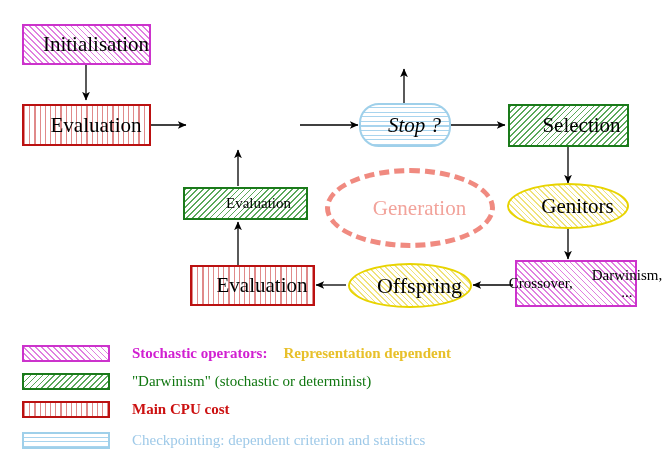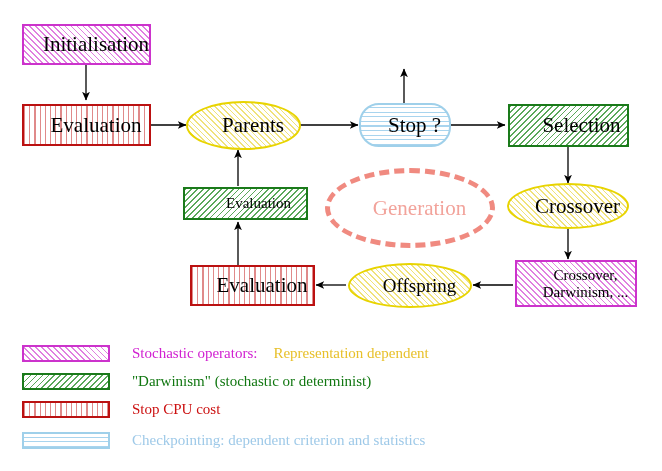--- a/index.html
+++ b/index.html
@@ -23,21 +23,21 @@
     display: flex;
     align-items: center;
     justify-content: center;
     text-align: center;
     color: #000000;
     line-height: 1.05;
     z-index: 3;
   }
   .rect { border-width: 2px; border-style: solid; }
   .ellipse { border-radius: 50%; border-width: 2px; border-style: solid; }
-  .rounded { border-radius: 20px; }
+  .rounded { border-radius: 20px; font-style: italic; }
 
   
   .fill-magenta-diag {
     border-color: #cc33cc;
     background-color: #ffffff;
     background-image: repeating-linear-gradient(45deg,
         #e07fe0 0px, #e07fe0 1.2px, #ffffff 1.2px, #ffffff 4.2px);
   }
   .fill-green-diag {
     border-color: #1a7a1a;
@@ -95,21 +95,21 @@
     height: 17px;
     box-sizing: border-box;
     border-width: 2px;
     border-style: solid;
     flex: 0 0 auto;
   }
   .legend-text {
     margin-left: 22px;
     font-size: 15px;
     white-space: nowrap;
-    font-weight: normal;
+    font-weight: bold;
   }
   .legend-text.normal { font-weight: normal; }
   .t-magenta { color: #d11fd1; }
   .t-gold    { color: #e8c02a; }
   .t-green   { color: #117711; }
   .t-red     { color: #cc1111; }
   .t-blue    { color: #9ec9e8; }
 </style>
 </head>
 <body>
@@ -149,43 +149,40 @@
   </svg>
 
   <div class="node rect fill-magenta-diag" style="left:22px; top:24px; width:129px; height:41px; font-size:21px;">
     <span class="lbl">Initialisation</span>
   </div>
 
   <div class="node rect fill-red-vert" style="left:22px; top:104px; width:129px; height:42px; font-size:21px;">
     <span class="lbl">Evaluation</span>
   </div>
 
-  <div class="node ellipse fill-yellow-diag" style="left:186px; top:101px; width:115px; height:49px; font-size:21px;">
-    <span class="lbl">Parents</span>
-  </div>
 
 
   <div class="node rect rounded fill-blue-horiz" style="left:359px; top:103px; width:92px; height:44px; font-size:21px;">
     <span class="lbl">Stop ?</span>
   </div>
 
   <div class="node rect fill-green-diag" style="left:508px; top:104px; width:121px; height:43px; font-size:21px;">
     <span class="lbl">Selection</span>
   </div>
 
   <div class="node ellipse fill-yellow-diag" style="left:507px; top:183px; width:122px; height:46px; font-size:21px;">
-    <span class="lbl">Crossover</span>
-  </div>
-
-  <div class="node rect fill-magenta-diag" style="left:515px; top:260px; width:122px; height:47px; font-size:15px; flex-direction:column; justify-content:center;">
+    <span class="lbl">Genitors</span>
+  </div>
+
+  <div class="node rect fill-magenta-diag" style="left:515px; top:260px; width:122px; height:47px; font-size:15px; flex-direction:row; justify-content:center;">
     <span class="lbl two-line">Crossover,</span>
     <span class="lbl two-line">Darwinism, ...</span>
   </div>
 
-  <div class="node ellipse fill-yellow-diag" style="left:348px; top:263px; width:124px; height:45px; font-size:19px;">
+  <div class="node ellipse fill-yellow-diag" style="left:348px; top:263px; width:124px; height:45px; font-size:22px;">
     <span class="lbl">Offspring</span>
   </div>
 
   <div class="node rect fill-red-vert" style="left:190px; top:265px; width:125px; height:41px; font-size:21px;">
     <span class="lbl">Evaluation</span>
   </div>
 
   <div class="node rect fill-green-diag" style="left:183px; top:187px; width:125px; height:33px; font-size:15px;">
     <span class="lbl">Evaluation</span>
   </div>
@@ -202,21 +199,21 @@
       <div class="legend-text t-gold" style="margin-left:16px;">Representation dependent</div>
     </div>
 
     <div class="legend-row" style="top:36px;">
       <div class="swatch fill-green-diag"></div>
       <div class="legend-text normal t-green">"Darwinism" (stochastic or determinist)</div>
     </div>
 
     <div class="legend-row" style="top:64px;">
       <div class="swatch fill-red-vert"></div>
-      <div class="legend-text t-red">Stop CPU cost</div>
+      <div class="legend-text t-red">Main CPU cost</div>
     </div>
 
     <div class="legend-row" style="top:95px;">
       <div class="swatch fill-blue-horiz"></div>
       <div class="legend-text normal t-blue">Checkpointing: dependent criterion and statistics</div>
     </div>
 
   </div>
 
 </div>

